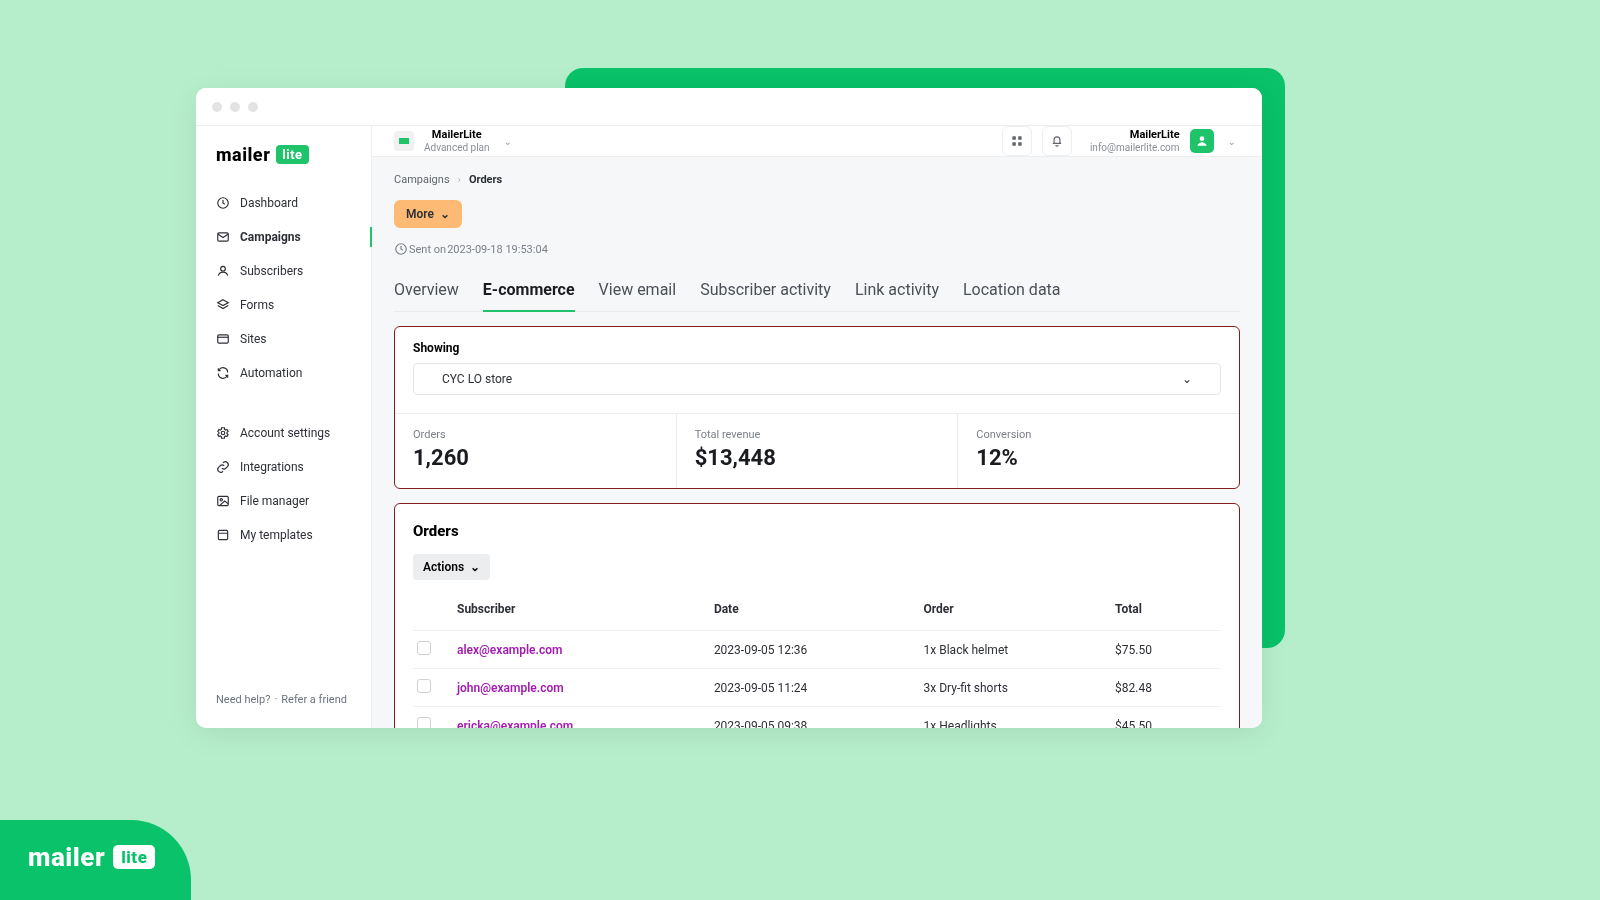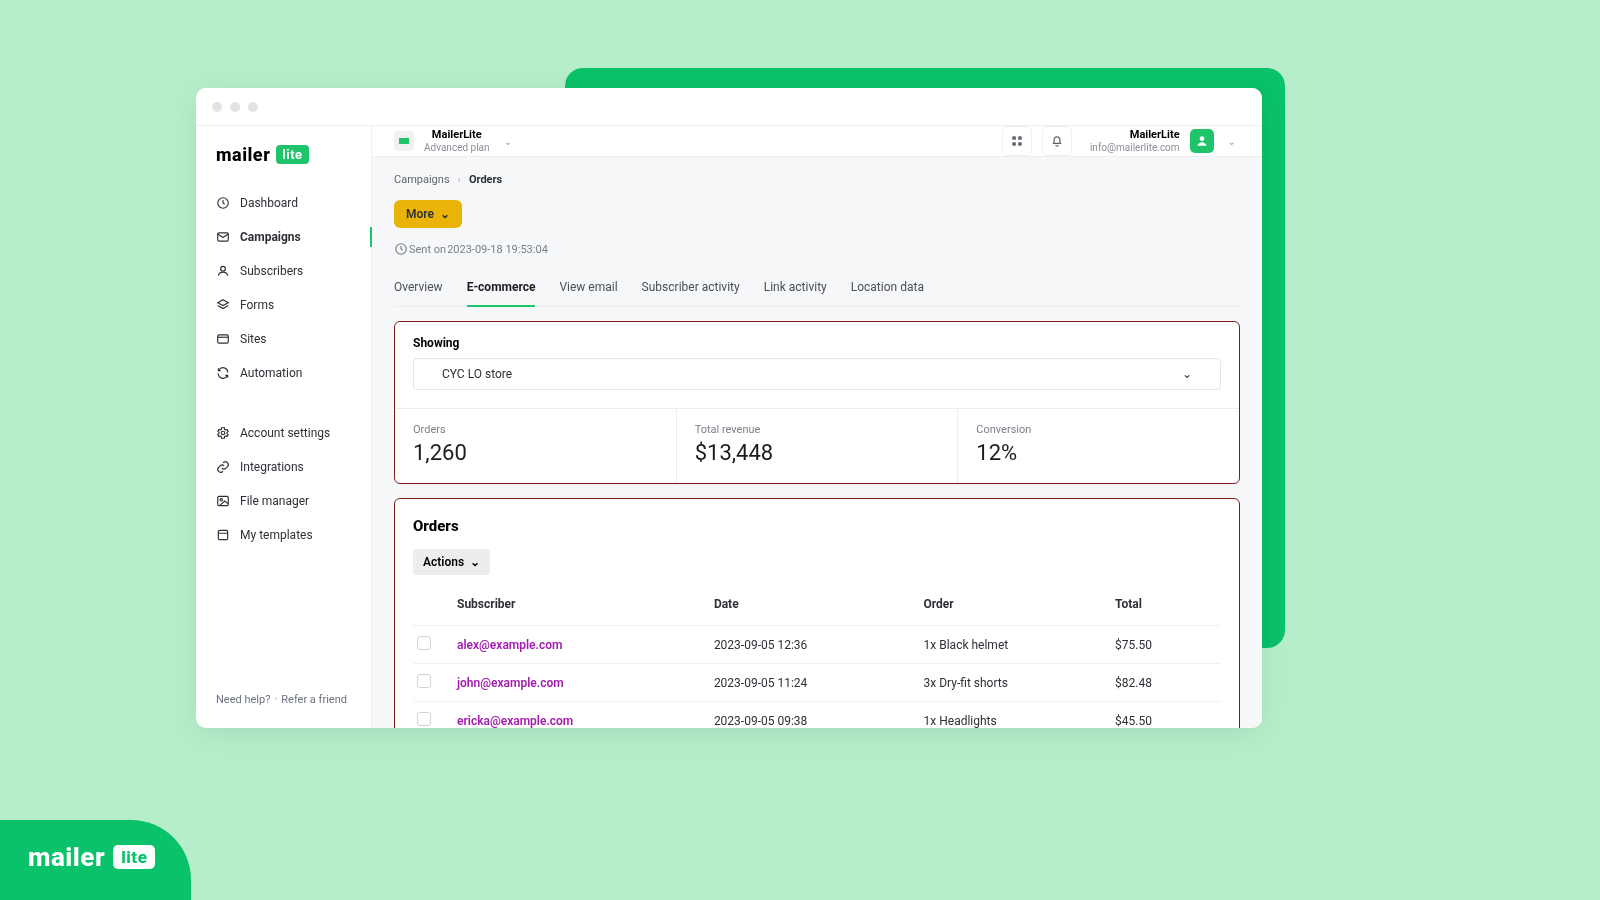--- a/index.html
+++ b/index.html
@@ -76,45 +76,45 @@
   .inner { padding: 16px 22px 0 22px; display: flex; flex-direction: column; gap: 14px; }
 
   .crumbs { display: flex; align-items: center; gap: 8px; font-size: 11px; color: #60646c; }
   .crumbs a { color: #60646c; text-decoration: none; cursor: pointer; }
   .crumbs .sep { color: #b4b7bd; }
   .crumbs .current { font-weight: 700; color: #2c2f35; }
 
   .title-row { display: flex; align-items: center; justify-content: space-between; }
   .page-title { font-size: 24px; font-weight: 800; color: #1a1c20; }
   .more-btn {
-    background: #eab308; border-radius: 6px; padding: 7px 12px; font-size: 12px; font-weight: 600;
+    background: #fdba74; border-radius: 6px; padding: 7px 12px; font-size: 12px; font-weight: 600;
     color: #2d3036; display: flex; gap: 6px; align-items: center; cursor: pointer;
   }
 
   .sent-line { display: flex; align-items: center; gap: 1px; color: #7a7f88; font-size: 11px; }
 
-  .tabs { display: flex; gap: 24px; font-size: 12px; color: #4b4f56; text-align: center; }
+  .tabs { display: flex; gap: 24px; font-size: 16px; color: #4b4f56; text-align: center; }
   .tab { padding: 10px 0 12px 0; cursor: pointer; position: relative; }
   .tab.active { font-weight: 700; color: #1a1c20; }
   .tab.active::after { content:""; position:absolute; left:0; right:0; bottom:-1px; height:2px; background:#1ec36a; }
 
   .card { background:#fff; border:1px solid #7f1d1d; border-radius:6px; }
 
   .showing { padding: 14px 18px 18px 18px; }
   .showing .label { font-size: 12px; font-weight: 700; margin-bottom: 8px; }
   .select {
     border:1px solid #e3e5e8; border-radius:4px; padding: 8px 28px; font-size:12px; display:flex;
     justify-content:space-between; align-items:center; color:#2d3036; cursor:pointer;
   }
 
   .stats-row { display:flex; border-top:1px solid #ececec; }
   .stat { flex:1; padding: 14px 18px 18px 18px; border-right:1px solid #ececec; }
   .stat:last-child { border-right:none; }
   .stat .k { font-size:11px; color:#7a7f88; margin-bottom:4px; }
-  .stat .v { font-size:22px; font-weight:400; color:#1a1c20; }
+  .stat .v { font-size:22px; font-weight:700; color:#1a1c20; }
 
   .orders-card { padding: 18px; }
   .orders-title { font-size:15px; font-weight:800; margin-bottom: 14px; }
   .actions-btn {
     background:#ebedef; padding:6px 10px; border-radius:4px; font-size:12px; font-weight:600;
     display:inline-flex; gap:6px; align-items:center; cursor:pointer; margin-bottom: 14px;
   }
 
   table.orders { width:100%; border-collapse: collapse; font-size:12px; }
   table.orders th {

